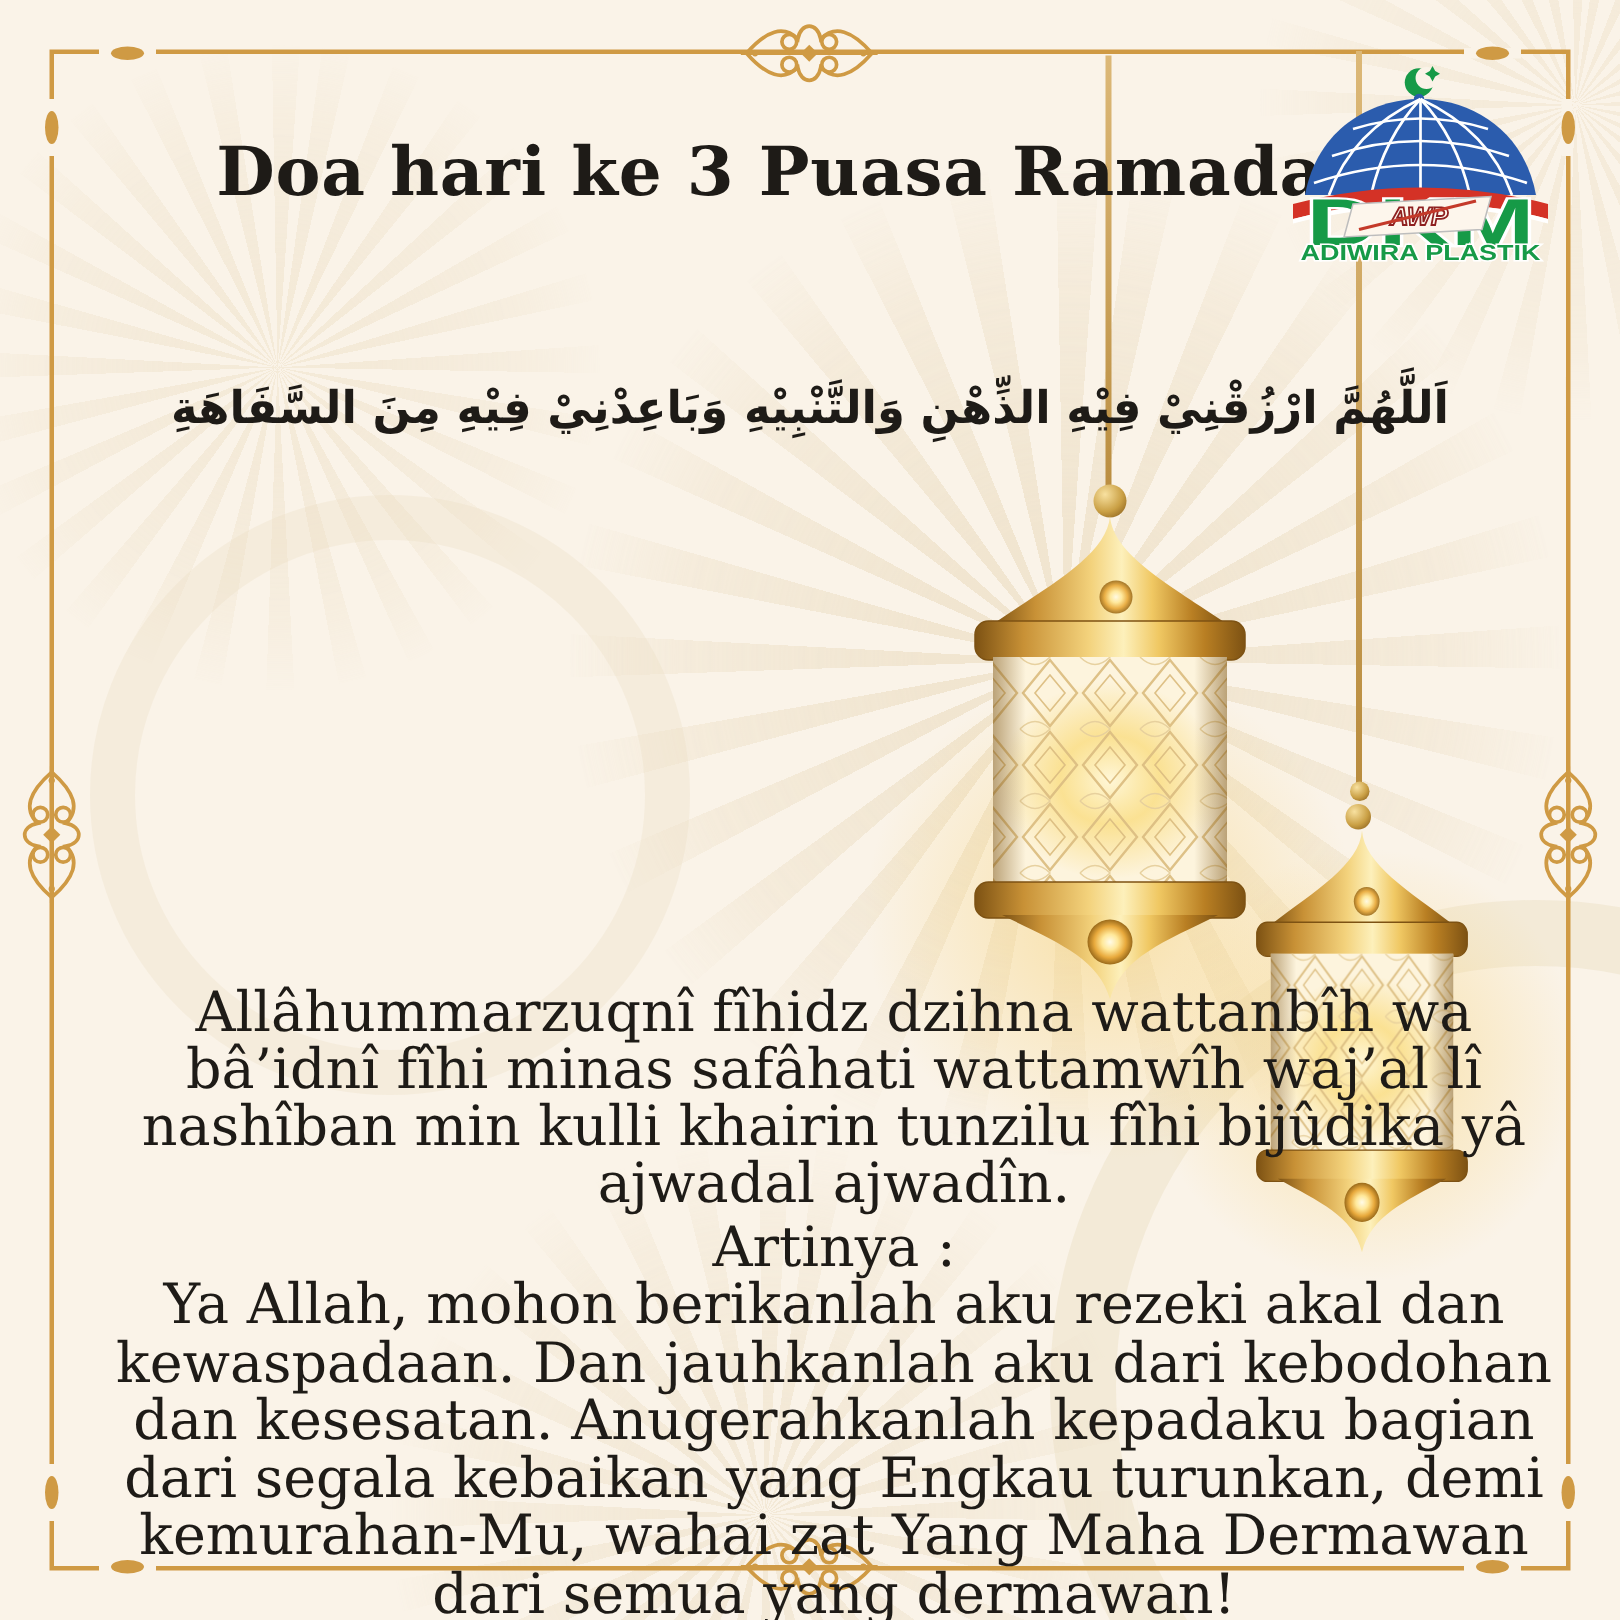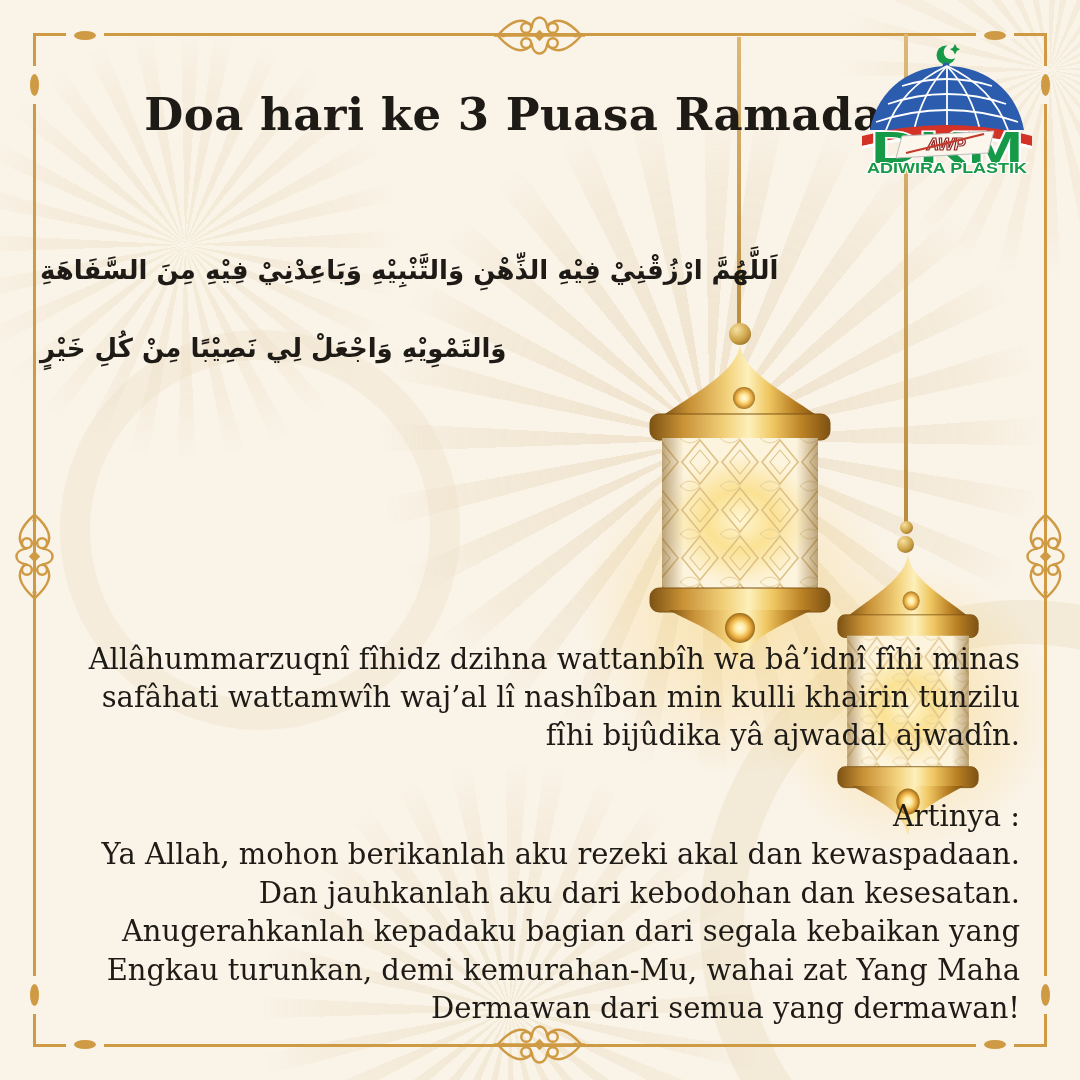--- a/index.html
+++ b/index.html
@@ -44,29 +44,29 @@
   .glow{position:absolute;border-radius:50%;pointer-events:none;
     background:radial-gradient(circle, rgba(247,208,112,.55), rgba(247,208,112,0) 68%);}
   .lantern{position:absolute;}
 
   
   .title{
     position:absolute;top:88px;left:0;width:1060px;margin:0;
     text-align:center;font-size:45px;font-weight:600;letter-spacing:.5px;
   }
   .arabic{
-    position:absolute;left:40px;width:1000px;text-align:left;direction:rtl;
-    font-family:"DejaVu Sans", sans-serif;font-weight:700;font-size:26px;line-height:1.2;
+    position:absolute;left:40px;width:1000px;text-align:center;direction:rtl;
+    font-family:"DejaVu Sans", sans-serif;font-weight:700;font-size:30px;line-height:1.2;
   }
   .ar1{top:255px;}
   .ar2{top:333px;}
   .ar3{top:460px;}
   .latin{
-    position:absolute;left:60px;width:960px;margin:0;text-align:right;
-    font-size:29px;line-height:38px;
+    position:absolute;left:60px;width:960px;margin:16px;text-align:center;
+    font-size:37px;line-height:38px;
   }
   .translit{top:640px;}
   .artinya{top:797px;}
   .meaning{top:835px;line-height:38.5px;}
 
   .text-layer{z-index:5;}
   .mid{z-index:2;}
   .logo{position:absolute;left:862px;top:42px;width:170px;height:133px;z-index:6;}
   .defs{position:absolute;width:0;height:0;}
 </style>
@@ -231,19 +231,18 @@
     </g>
     <text x="85" y="131" text-anchor="middle" font-family="Liberation Sans, sans-serif" font-weight="bold" font-size="14.5" fill="#169a47" paint-order="stroke" stroke="#ffffff" stroke-width="2" textLength="160" lengthAdjust="spacingAndGlyphs">ADIWIRA PLASTIK</text>
     <g>
       <rect x="3" y="135" width="164" height="31" rx="2" fill="#ffffff" stroke="#2b5cad" stroke-width="3"></rect>
       <text x="50" y="159" text-anchor="middle" font-family="Liberation Sans, sans-serif" font-style="italic" font-weight="bold" font-size="20" fill="#c62828">ASTRA</text>
       <text x="123" y="159" text-anchor="middle" font-family="Liberation Sans, sans-serif" font-style="italic" font-weight="bold" font-size="20" fill="#0d6e35">Otoparts</text>
     </g>
   </svg>
 
   <div class="arabic ar1 text-layer" lang="ar">اَللَّهُمَّ ارْزُقْنِيْ فِيْهِ الذِّهْنِ وَالتَّنْبِيْهِ وَبَاعِدْنِيْ فِيْهِ مِنَ السَّفَاهَةِ</div>
-  <div class="arabic ar2 text-layer" lang="ar">وَالتَمْوِيْهِ وَاجْعَلْ لِي نَصِيْبًا مِنْ كُلِ خَيْرٍ</div>
 
   <p class="latin translit text-layer">Allâhummarzuqnî fîhidz dzihna wattanbîh wa bâ’idnî fîhi minas safâhati wattamwîh waj’al lî nashîban min kulli khairin tunzilu fîhi bijûdika yâ ajwadal ajwadîn.</p>
   <p class="latin meaning text-layer">Ya Allah, mohon berikanlah aku rezeki akal dan kewaspadaan. Dan jauhkanlah aku dari kebodohan dan kesesatan. Anugerahkanlah kepadaku bagian dari segala kebaikan yang Engkau turunkan, demi kemurahan-Mu, wahai zat Yang Maha Dermawan dari semua yang dermawan!</p>
   <p class="latin artinya text-layer">Artinya :</p>
 
 </div>
 
 </body></html>

